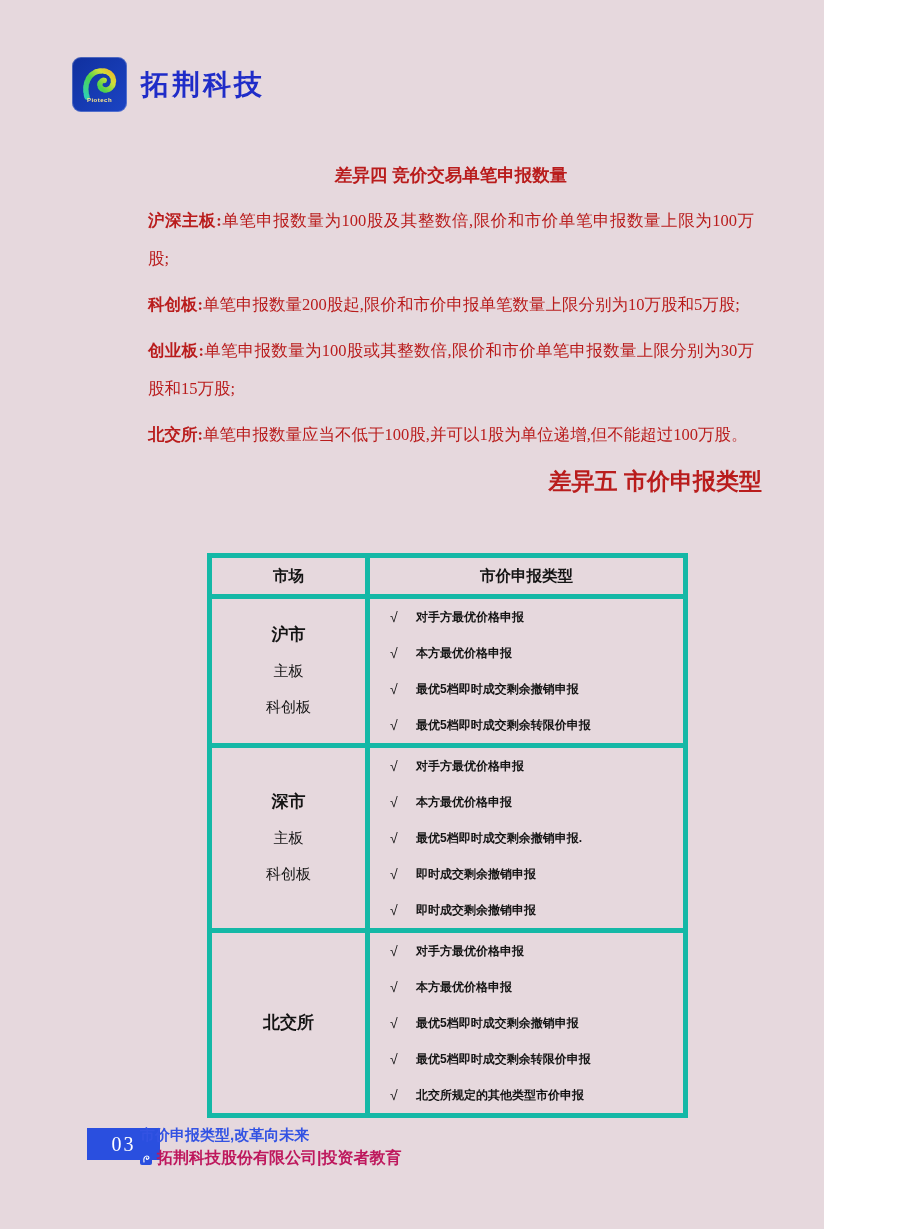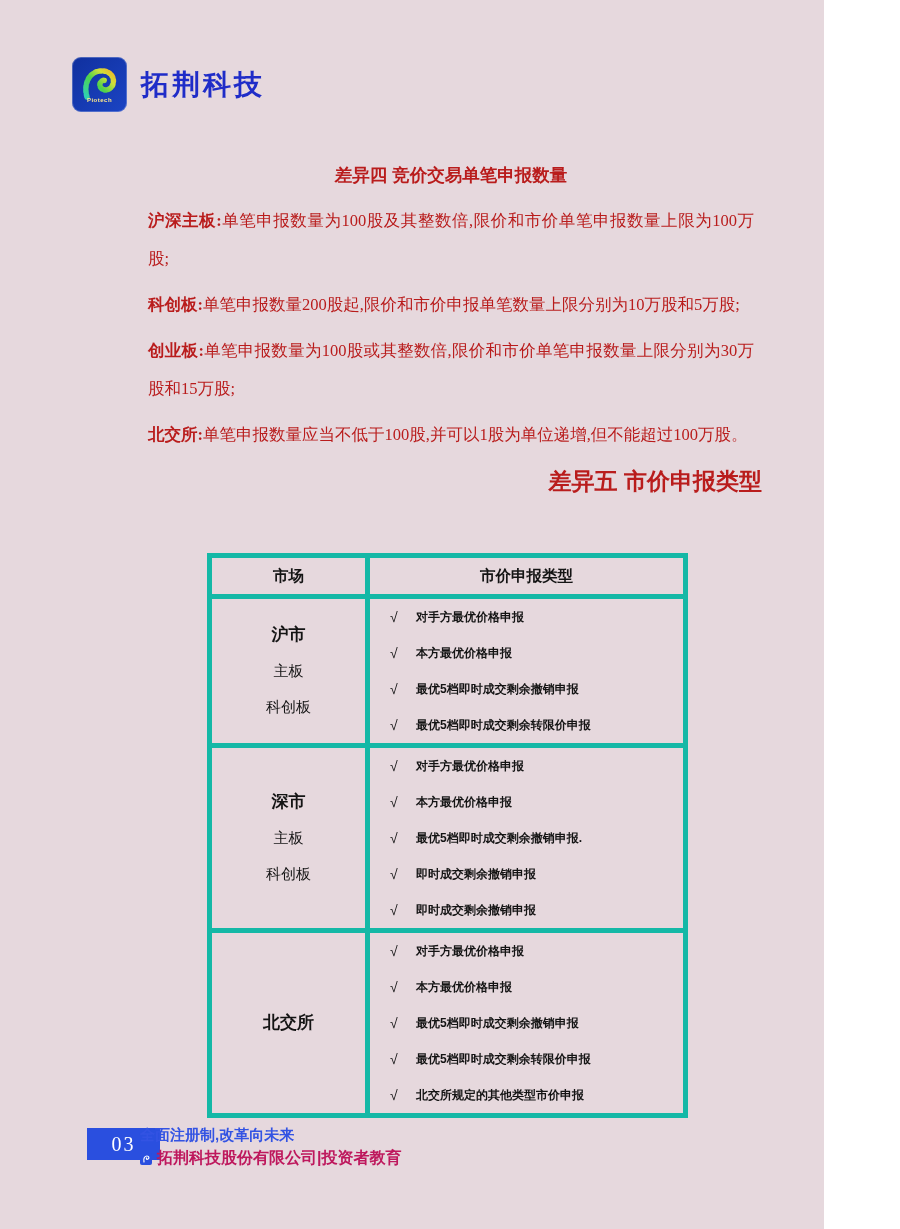--- a/index.html
+++ b/index.html
@@ -196,21 +196,21 @@
               <span class="ttext">北交所规定的其他类型市价申报</span>
             </div>
         </td>
       </tr>
     </tbody>
   </table>
 
   <div class="footer">
     <div class="page-num-box">03</div>
     <div class="footer-text">
-      <div class="footer-slogan">全面注册制,改革向未来</div>
+      <div class="footer-slogan">市价申报类型,改革向未来</div>
       <div class="footer-company-row">
         <span class="footer-mini-logo">
           <svg width="8" height="8" viewBox="0 0 8 8">
               <path d="M2 7 C1 3 3 1 5 1 C7 1 7.5 3 6 4 C5 4.7 4 4 4.5 3" fill="none" stroke="#ffffff" stroke-width="1.2" stroke-linecap="round"></path>
             </svg>
         </span>
         <span class="footer-company">拓荆科技股份有限公司|投资者教育</span>
       </div>
     </div>
   </div>

